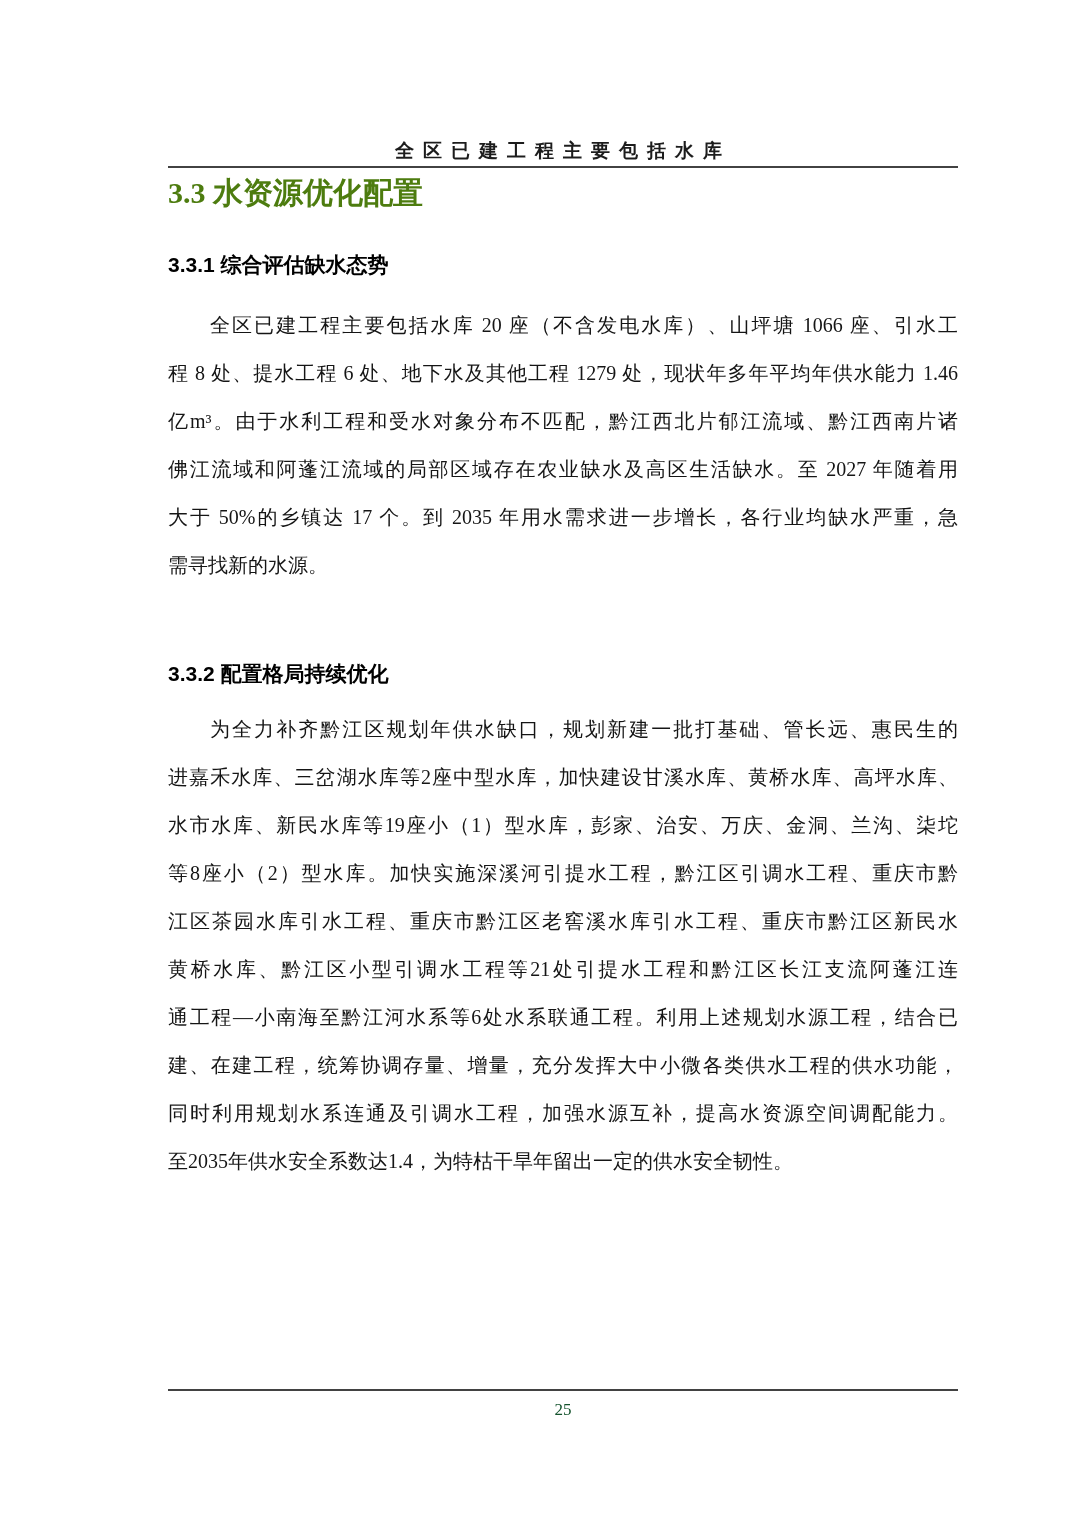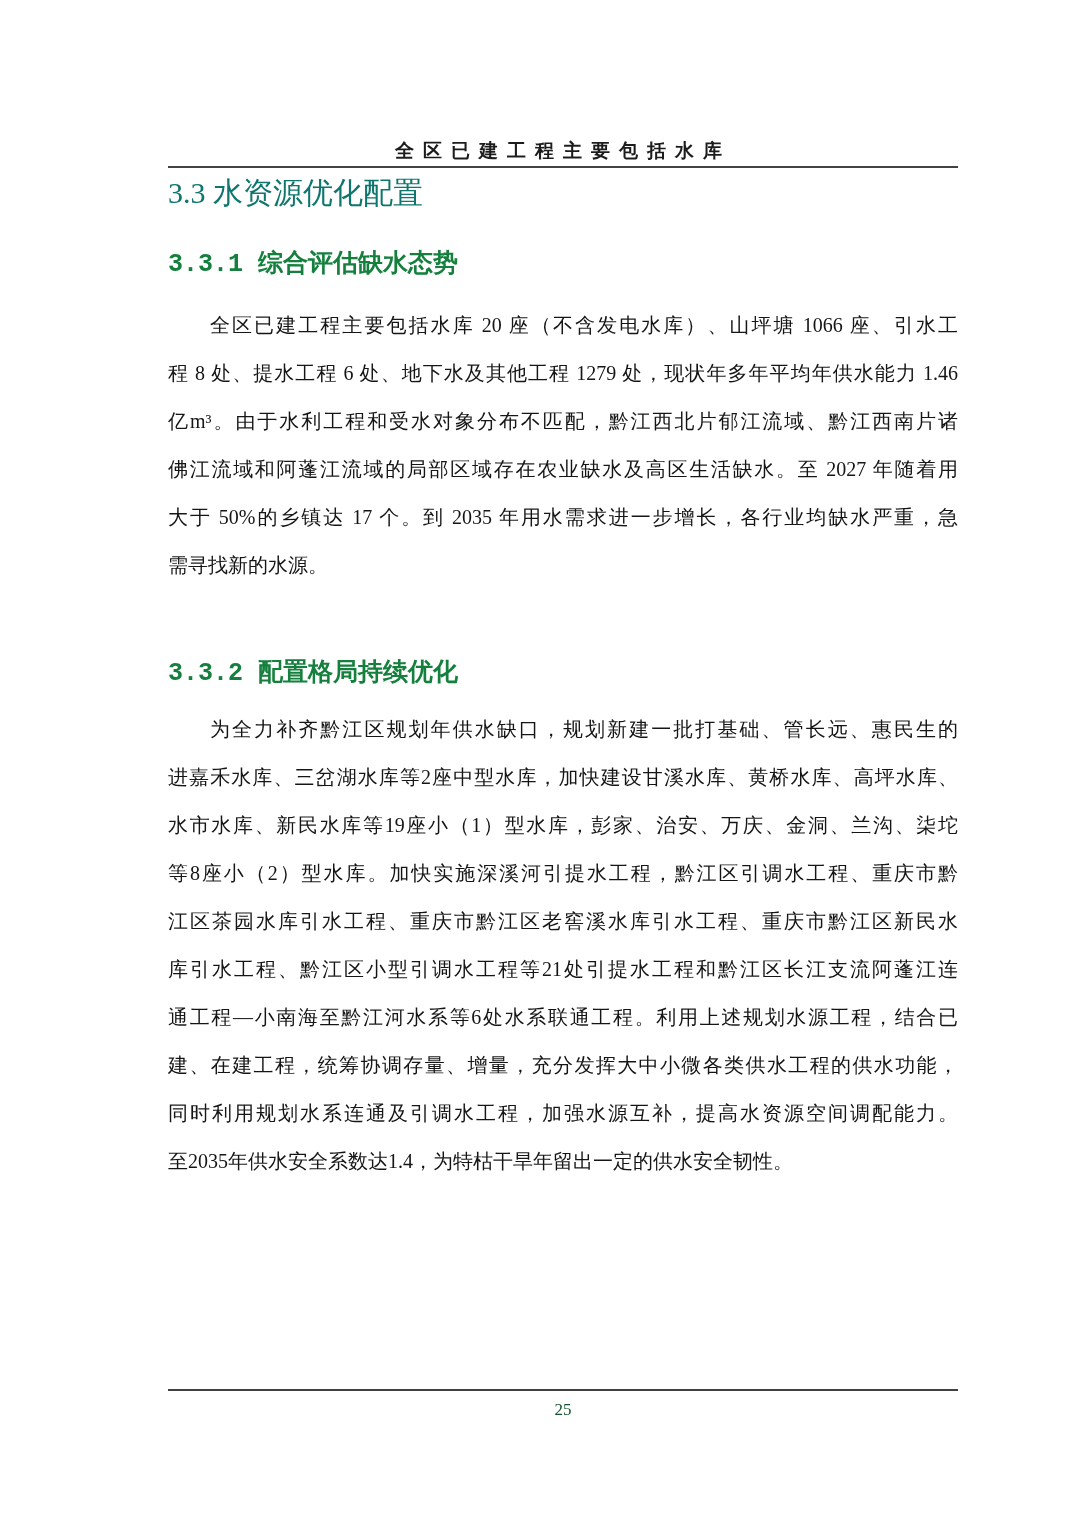--- a/index.html
+++ b/index.html
@@ -39,33 +39,33 @@
     background: #424242;
   }
   
   .h1 {
     position: absolute;
     top: 175px;
     left: 168px;
     width: 790px;
     font-size: 30px;
     line-height: 36px;
-    font-weight: normal;
-    color: #0f766e;
+    font-weight: bold;
+    color: #4d7c0f;
     font-family: "Liberation Serif", serif;
   }
   .h2 {
     position: absolute;
     left: 168px;
     width: 790px;
-    font-size: 25px;
+    font-size: 21px;
     line-height: 30px;
     font-weight: bold;
-    color: #15803d;
-    font-family: Liberation Mono, monospace;
+    color: #000000;
+    font-family: Liberation Sans, sans-serif;
   }
   .h2-1 { top: 250px; }
   .h2-2 { top: 652px; margin-top: 7px; }
   
   .para {
     position: absolute;
     left: 168px;
     width: 790px;
     font-size: 20px;
     line-height: 48px;
@@ -123,21 +123,21 @@
   </div>
 
   <div class="h2 h2-2">3.3.2 配置格局持续优化</div>
 
   <div class="para p2">
     <div class="line first">为全力补齐黔江区规划年供水缺口，规划新建一批打基础、管长远、惠民生的</div>
     <div class="line">进嘉禾水库、三岔湖水库等2座中型水库，加快建设甘溪水库、黄桥水库、高坪水库、</div>
     <div class="line">水市水库、新民水库等19座小（1）型水库，彭家、治安、万庆、金洞、兰沟、柒坨</div>
     <div class="line">等8座小（2）型水库。加快实施深溪河引提水工程，黔江区引调水工程、重庆市黔</div>
     <div class="line">江区茶园水库引水工程、重庆市黔江区老窖溪水库引水工程、重庆市黔江区新民水</div>
-    <div class="line">库引水工程、黔江区小型引调水工程等21处引提水工程和黔江区长江支流阿蓬江连</div>
+    <div class="line">黄桥水库、黔江区小型引调水工程等21处引提水工程和黔江区长江支流阿蓬江连</div>
     <div class="line">通工程—小南海至黔江河水系等6处水系联通工程。利用上述规划水源工程，结合已</div>
     <div class="line">建、在建工程，统筹协调存量、增量，充分发挥大中小微各类供水工程的供水功能，</div>
     <div class="line">同时利用规划水系连通及引调水工程，加强水源互补，提高水资源空间调配能力。</div>
     <div class="line last">至2035年供水安全系数达1.4，为特枯干旱年留出一定的供水安全韧性。</div>
   </div>
 
   <div class="footer-rule"></div>
   <div class="footer-page">25</div>
 
 </div>

